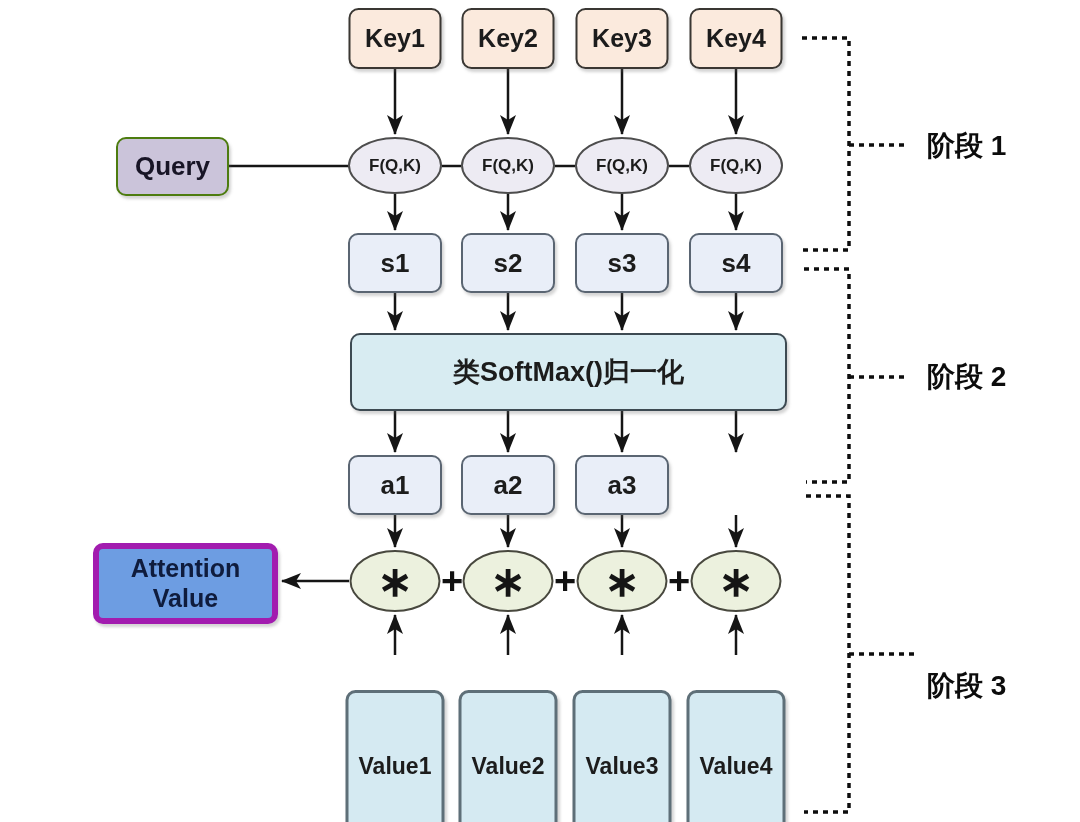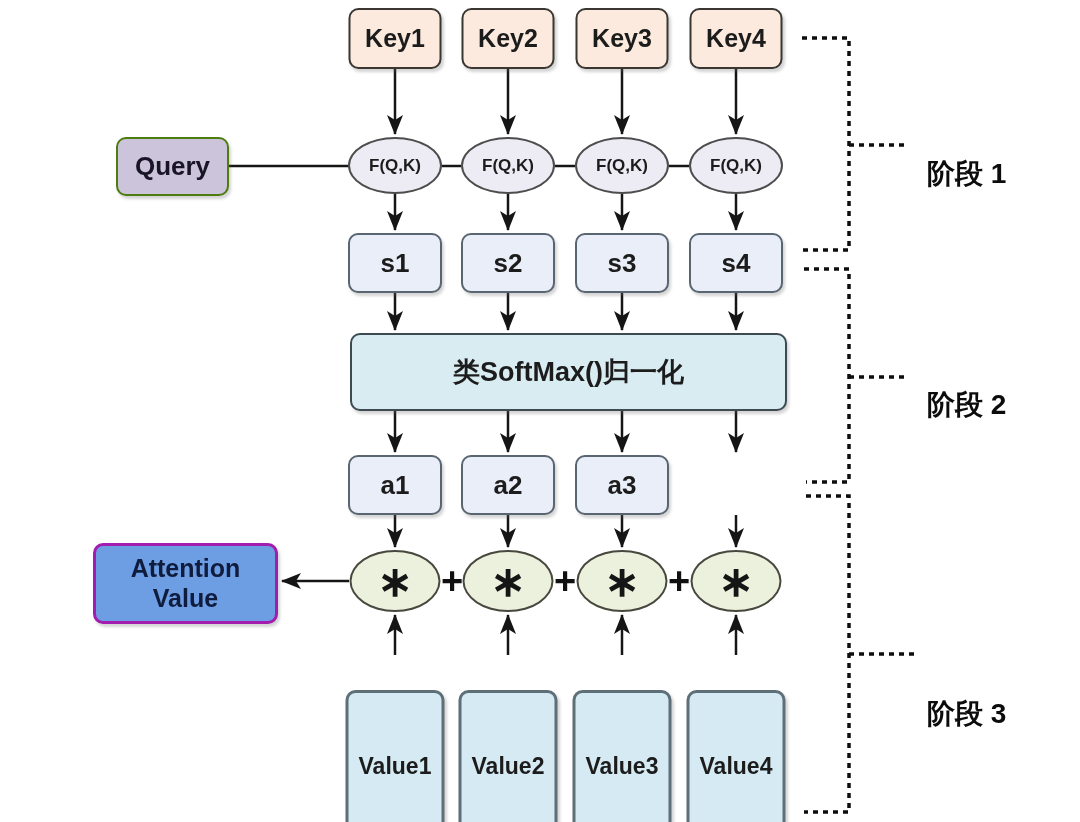--- a/index.html
+++ b/index.html
@@ -55,31 +55,31 @@
     background:var(--multiply_fill);border:2px solid #48483e;
     font-size:42px;color:#151515;
   }
   .plus{
     position:absolute;top:581px;transform:translate(-50%,-50%);
     font-size:38px;font-weight:bold;color:#111;
   }
   .plus1{left:452px;} .plus2{left:565px;} .plus3{left:679px;}
   .attention{
     left:93px;top:543px;width:185px;height:81px;
-    background:var(--attention_fill);border:3px solid #a21caf;
+    background:var(--attention_fill);border:6px solid #a21caf;
     font-size:25px;color:#0f1c3d;line-height:1.18;padding:0 26px;
   }
   .value{
     left:var(--cx);transform:translateX(-50%);
     top:690px;width:99px;height:153px;
     background:var(--value_fill);border:3px solid #5e6f78;font-size:23px;
   }
   .stage-label{
     position:absolute;left:927px;transform:translateY(-50%);
-    font-size:28px;font-weight:bold;color:#0c0c0c;white-space:nowrap;margin-top:28px;
+    font-size:28px;font-weight:bold;color:#0c0c0c;white-space:nowrap;
   }
   .st1{top:146px;} .st2{top:377px;} .st3{top:686px;}
 </style>
 </head>
 <body>
 
 <div class="canvas">
 
   <svg class="wires" width="1080" height="822" viewBox="0 0 1080 822">
     <defs>

